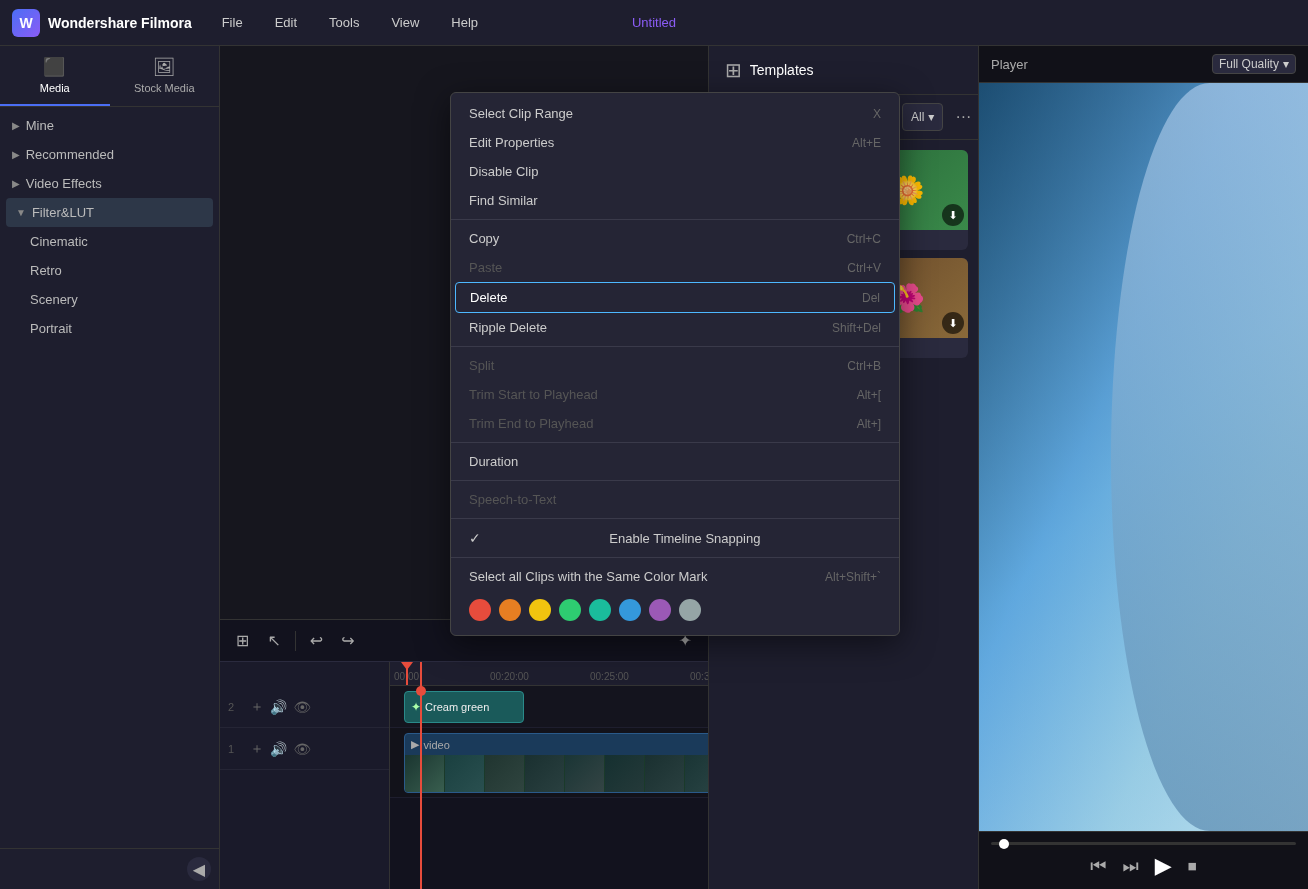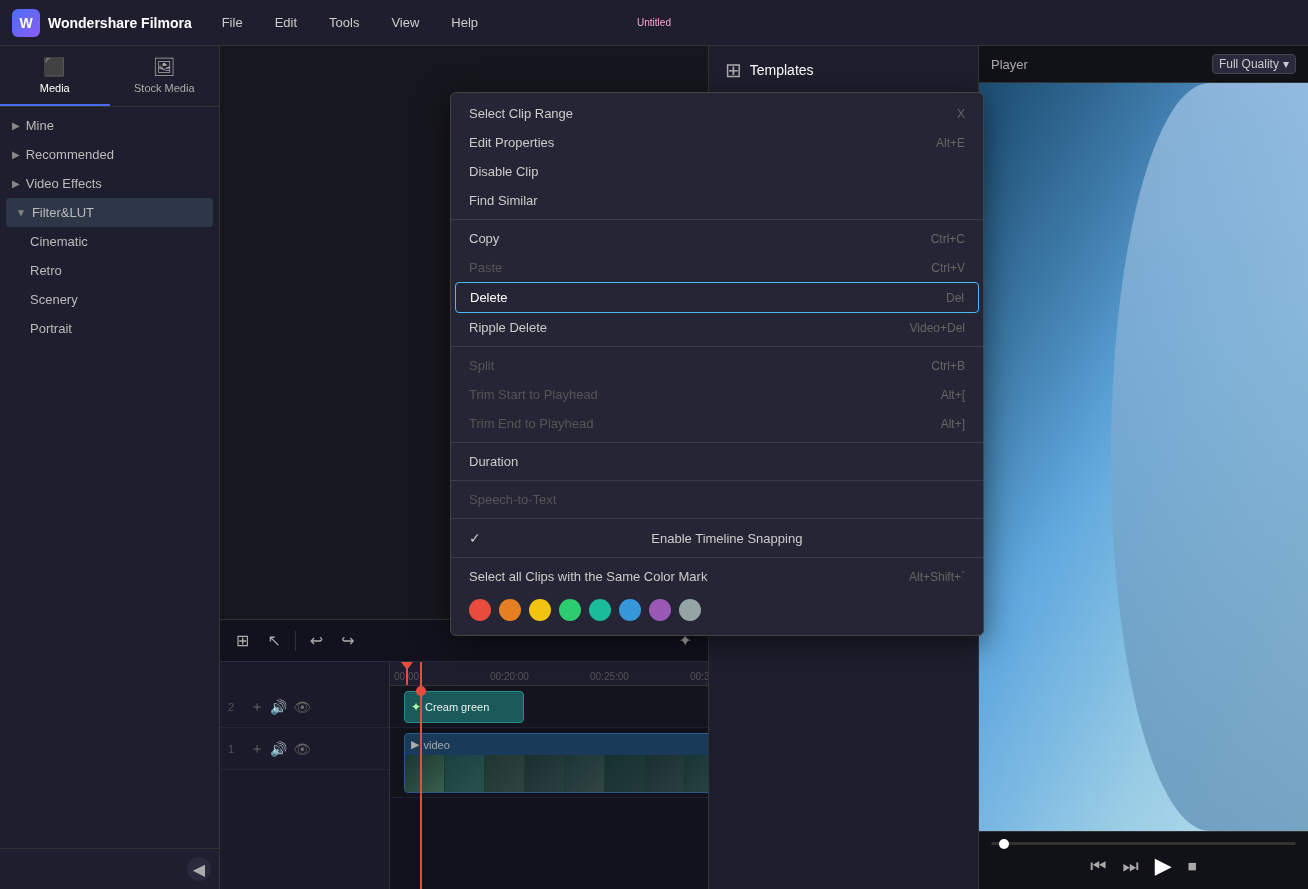--- a/index.html
+++ b/index.html
@@ -4,21 +4,21 @@
   <style>
     * { box-sizing: border-box; margin: 0; padding: 0; }
     body { font-family: 'Segoe UI', Arial, sans-serif; font-size: 13px; background: #1a1a2e; color: #ccc; width: 1308px; height: 889px; overflow: hidden; position: relative; }
 
     
     .topbar { display: flex; align-items: center; background: #1e1e2e; height: 46px; padding: 0 12px; gap: 24px; border-bottom: 1px solid #333; }
     .topbar-logo { display: flex; align-items: center; gap: 8px; color: #fff; font-weight: 600; font-size: 14px; }
     .logo-icon { width: 28px; height: 28px; background: linear-gradient(135deg, #4b6ef5, #8b5cf6); border-radius: 6px; display: flex; align-items: center; justify-content: center; color: #fff; font-size: 14px; font-weight: bold; }
     .topbar-menu { display: flex; gap: 20px; color: #ccc; font-size: 13px; }
     .topbar-menu span { cursor: pointer; padding: 4px 6px; border-radius: 4px; }
-    .topbar-title { position: absolute; left: 50%; transform: translateX(-50%); color: #f9a8d4; font-size: 10px; text-align: center; }
+    .topbar-title { position: absolute; left: 50%; transform: translateX(-50%); color: #8b5cf6; font-size: 13px; text-align: center; }
 
     
     .main-layout { display: flex; height: calc(889px - 46px); }
 
     
     .left-panel { width: 220px; background: #1e1e2e; border-right: 1px solid #333; display: flex; flex-direction: column; }
     .left-tabs { display: flex; border-bottom: 1px solid #333; }
     .left-tab { flex: 1; padding: 10px 4px; text-align: center; cursor: pointer; font-size: 11px; color: #aaa; display: flex; flex-direction: column; align-items: center; gap: 4px; }
     .left-tab.active { color: #fff; border-bottom: 2px solid #4b6ef5; }
     .tab-icon { font-size: 18px; }
@@ -56,21 +56,21 @@
     .quality-select { background: #2a2a3e; border: 1px solid #444; border-radius: 4px; color: #ccc; font-size: 12px; padding: 2px 6px; cursor: pointer; display: flex; align-items: center; gap: 4px; }
     .player-preview { flex: 1; background: #0a0a14; position: relative; overflow: hidden; }
     .player-bg { width: 100%; height: 100%; background: linear-gradient(135deg, #1a3a5c 0%, #4a9aba 50%, #a8d8ea 100%); display: flex; align-items: center; justify-content: center; }
     .player-controls { padding: 10px 12px; border-top: 1px solid #333; }
     .progress-bar { height: 3px; background: #333; border-radius: 2px; margin-bottom: 8px; position: relative; }
     .progress-dot { width: 10px; height: 10px; border-radius: 50%; background: #fff; position: absolute; left: 8px; top: -3.5px; }
     .control-buttons { display: flex; align-items: center; justify-content: center; gap: 16px; }
     .ctrl-btn { color: #aaa; font-size: 18px; cursor: pointer; background: none; border: none; display: flex; align-items: center; }
 
     
-    .context-menu { position: absolute; top: 46px; left: 230px; width: 534px; background: #252535; border: 1px solid #444; border-radius: 6px; box-shadow: 0 8px 32px rgba(0,0,0,0.5); z-index: 1000; padding: 6px 0; }
+    .context-menu { position: absolute; top: 46px; left: 230px; width: 450px; background: #252535; border: 1px solid #444; border-radius: 6px; box-shadow: 0 8px 32px rgba(0,0,0,0.5); z-index: 1000; padding: 6px 0; }
     .ctx-item { display: flex; align-items: center; justify-content: space-between; padding: 7px 18px; cursor: pointer; color: #ccc; font-size: 13px; }
     .ctx-item.active-highlight { background: transparent; border: 1.5px solid #4db8ff; border-radius: 4px; margin: 0 4px; padding: 7px 14px; color: #fff; }
     .ctx-item.disabled { color: #555; cursor: default; }
     .ctx-shortcut { color: #666; font-size: 12px; }
     .ctx-divider { height: 1px; background: #3a3a4a; margin: 4px 0; }
     .ctx-check { color: #ccc; margin-right: 8px; font-size: 14px; }
     .color-swatches { display: flex; gap: 8px; padding: 8px 18px; }
     .color-swatch { width: 22px; height: 22px; border-radius: 50%; cursor: pointer; }
 
     
@@ -214,21 +214,21 @@
         <span class="ctx-shortcut">Ctrl+V</span>
       </div>
 
       <div class="ctx-item active-highlight">
         <span>Delete</span>
         <span class="ctx-shortcut">Del</span>
       </div>
 
       <div class="ctx-item">
         <span>Ripple Delete</span>
-        <span class="ctx-shortcut">Video+Del</span>
+        <span class="ctx-shortcut">Shift+Del</span>
       </div>
 
       <div class="ctx-divider"></div>
 
       <div class="ctx-item disabled">
         <span>Split</span>
         <span class="ctx-shortcut">Ctrl+B</span>
       </div>
 
       <div class="ctx-item disabled">

